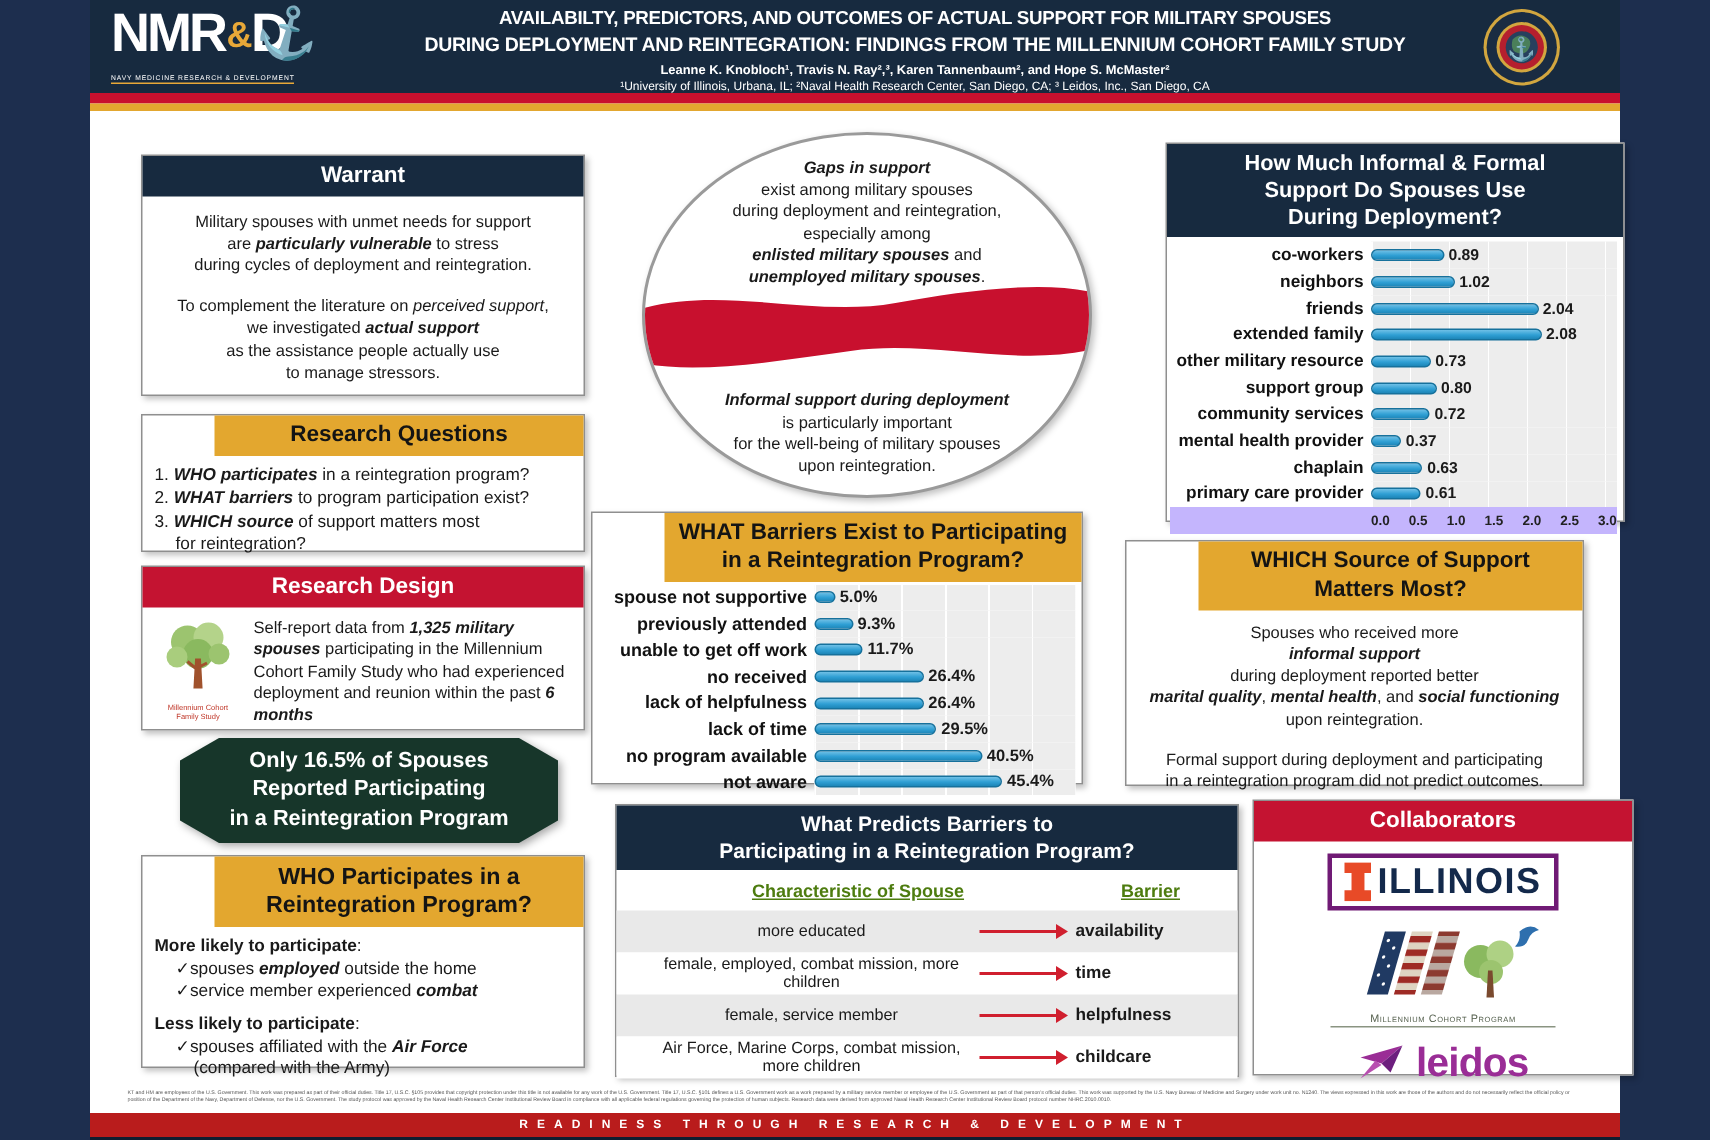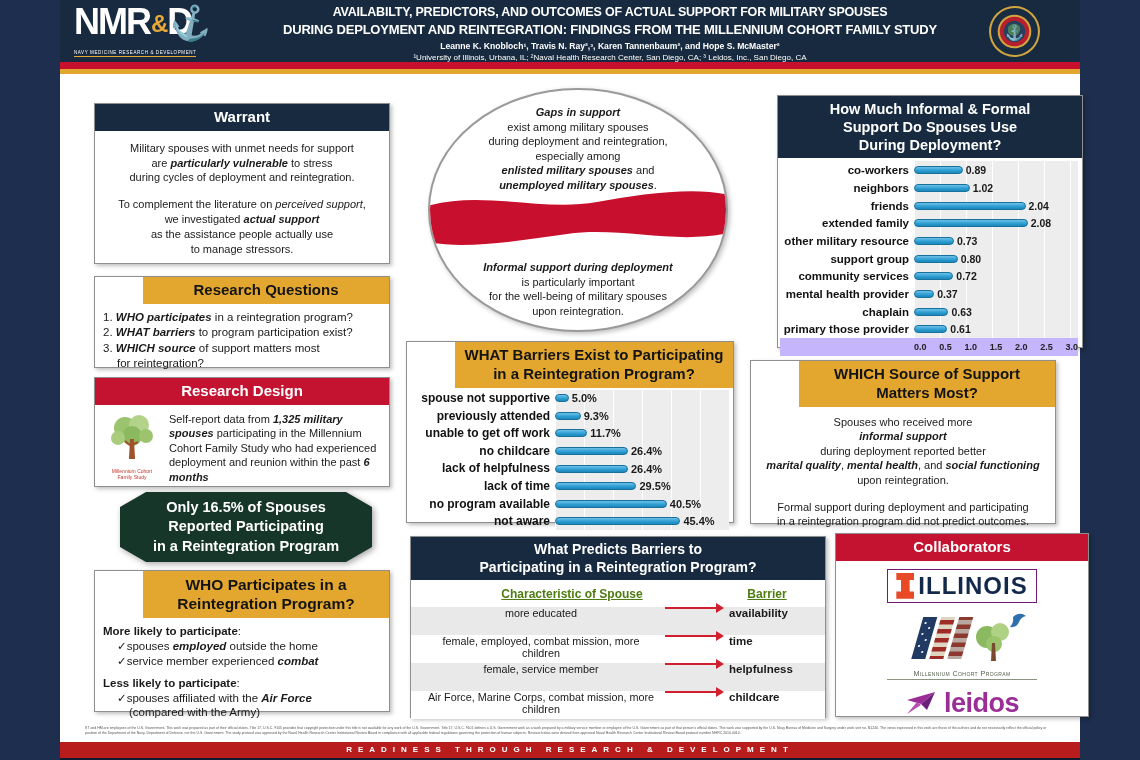--- a/index.html
+++ b/index.html
@@ -60,34 +60,34 @@
   .who .grp{margin-bottom:7px;}
   .who .item{padding-left:26px;text-indent:-12px;white-space:pre-line;}
 
   
   .ellipse{position:absolute;left:368px;top:88px;width:300px;height:244px;background:#fff;border:2px solid #9a9a9a;border-radius:50%;box-sizing:border-box;overflow:hidden;box-shadow:2px 2px 5px rgba(0,0,0,0.25);}
   .ellipse-top{position:absolute;top:15px;left:8%;width:84%;text-align:center;font-size:11px;line-height:1.32;color:#1a1a1a;}
   .ribbon{position:absolute;left:-3px;top:94px;width:306px;height:64px;}
   .ribbon-text{position:absolute;left:0;top:108px;width:100%;text-align:center;color:#fff;font-weight:bold;font-size:19px;}
   .ellipse-bottom{position:absolute;top:170px;left:7%;width:86%;text-align:center;font-size:11px;line-height:1.32;color:#1a1a1a;}
 
-  .barriers{left:346px;top:341px;width:328px;height:182px;}
+  .barriers{left:334px;top:341px;width:328px;height:182px;}
   .barriers .box-header{font-size:15px;}
   .barriers .chart{padding:2px 4px 2px 2px;}
   .barriers .crow{height:17.6px;}
   .barriers .clab{width:146px;font-size:12px;}
   .barriers .cplot{background-image:repeating-linear-gradient(90deg,#fff 0 1px,transparent 1px 29px);}
   .barriers .cval{font-size:11px;}
 
   .predicts{left:350px;top:536px;width:416px;height:182px;}
   .predicts .box-header{font-size:14px;}
   .pcolhdr{display:flex;align-items:center;height:27px;padding:0 12px;font-weight:bold;font-size:12px;color:#4d7c0f;}
   .pc1{flex:1;text-align:center;text-decoration:underline;}
   .pc2{width:92px;text-align:center;text-decoration:underline;}
-  .prow{display:flex;align-items:flex-start;height:28px;padding:0 12px;font-size:10.8px;color:#1a1a1a;}
+  .prow{display:flex;align-items:center;height:28px;padding:0 24px;font-size:10.8px;color:#1a1a1a;}
   .prow.alt1{background:#e9e9e9;}
   .prow.alt2{background:#ffffff;}
   .pchar{flex:1;text-align:center;}
   .parrow{position:relative;height:2.4px;background:#D01F2E;width:52px;flex:0 0 auto;margin:0 12px 0 6px;}
   .parrow::after{content:"";position:absolute;right:-7px;top:-4px;border-left:8px solid #D01F2E;border-top:5px solid transparent;border-bottom:5px solid transparent;}
   .pbarrier{width:84px;font-weight:bold;font-size:11.5px;}
 
   
   .support{left:690px;top:95px;width:306px;height:253px;margin-left:27px;}
   .support .box-header{font-size:14.5px;}
@@ -98,21 +98,21 @@
   .support .cval{font-size:10.5px;}
 
   .which{left:690px;top:360px;width:306px;height:164px;}
   .which .box-header{font-size:15px;}
   .which .body{padding:8px 6px;text-align:center;font-size:11px;line-height:1.33;color:#1a1a1a;}
   .which .body p{margin:0 0 12px 0;}
 
   .collab{left:775px;top:533px;width:254px;height:184px;}
   .collab .box-header{font-size:15px;}
   .collab .logos{display:flex;flex-direction:column;align-items:center;gap:8px;padding-top:8px;}
-  .logo-illinois{display:flex;align-items:center;gap:4px;border:1px solid #701a75;padding:2px 8px;}
+  .logo-illinois{display:flex;align-items:center;gap:4px;border:3px solid #701a75;padding:2px 8px;}
   .ill-i{display:inline-block;width:18px;height:26px;background:#E84A27;clip-path:polygon(0 0,100% 0,100% 28%,74% 28%,74% 72%,100% 72%,100% 100%,0 100%,0 72%,26% 72%,26% 28%,0 28%);}
   .ill-text{font-weight:bold;font-size:24px;letter-spacing:1px;color:#13294B;}
   .logo-mcp{text-align:center;}
   .mcp-caption{font-size:7.2px;letter-spacing:0.4px;color:#55604e;border-bottom:1px solid #8a9481;padding-bottom:1px;margin-top:-2px;font-variant:small-caps;}
   .logo-leidos{display:flex;align-items:center;gap:5px;}
   .leidos-text{font-weight:bold;font-size:27px;color:#9A2D96;letter-spacing:-0.5px;}
 
   
   .crow{display:flex;align-items:center;}
   .clab{font-weight:bold;color:#111;text-align:right;padding-right:5px;flex:0 0 auto;box-sizing:border-box;line-height:1.05;}
@@ -261,21 +261,21 @@
           </div>
         </div>
         <div class="crow">
           <div class="clab">unable to get off work</div>
           <div class="cplot">
             <div class="cbar" style="width: 18.5714%;"></div>
             <div class="cval">11.7%</div>
           </div>
         </div>
         <div class="crow">
-          <div class="clab">no childcare</div>
+          <div class="clab">no received</div>
           <div class="cplot">
             <div class="cbar" style="width: 41.9048%;"></div>
             <div class="cval">26.4%</div>
           </div>
         </div>
         <div class="crow">
           <div class="clab">lack of helpfulness</div>
           <div class="cplot">
             <div class="cbar" style="width: 41.9048%;"></div>
             <div class="cval">26.4%</div>
@@ -398,21 +398,21 @@
           </div>
         </div>
         <div class="crow">
           <div class="clab">chaplain</div>
           <div class="cplot">
             <div class="cbar" style="width: 21%;"></div>
             <div class="cval">0.63</div>
           </div>
         </div>
         <div class="crow">
-          <div class="clab">primary those provider</div>
+          <div class="clab">primary care provider</div>
           <div class="cplot">
             <div class="cbar" style="width: 20.3333%;"></div>
             <div class="cval">0.61</div>
           </div>
         </div>
         <div class="crow axis-row">
           <div class="clab"></div>
           <div class="caxis">
             <span>0.0</span>
             <span>0.5</span>

